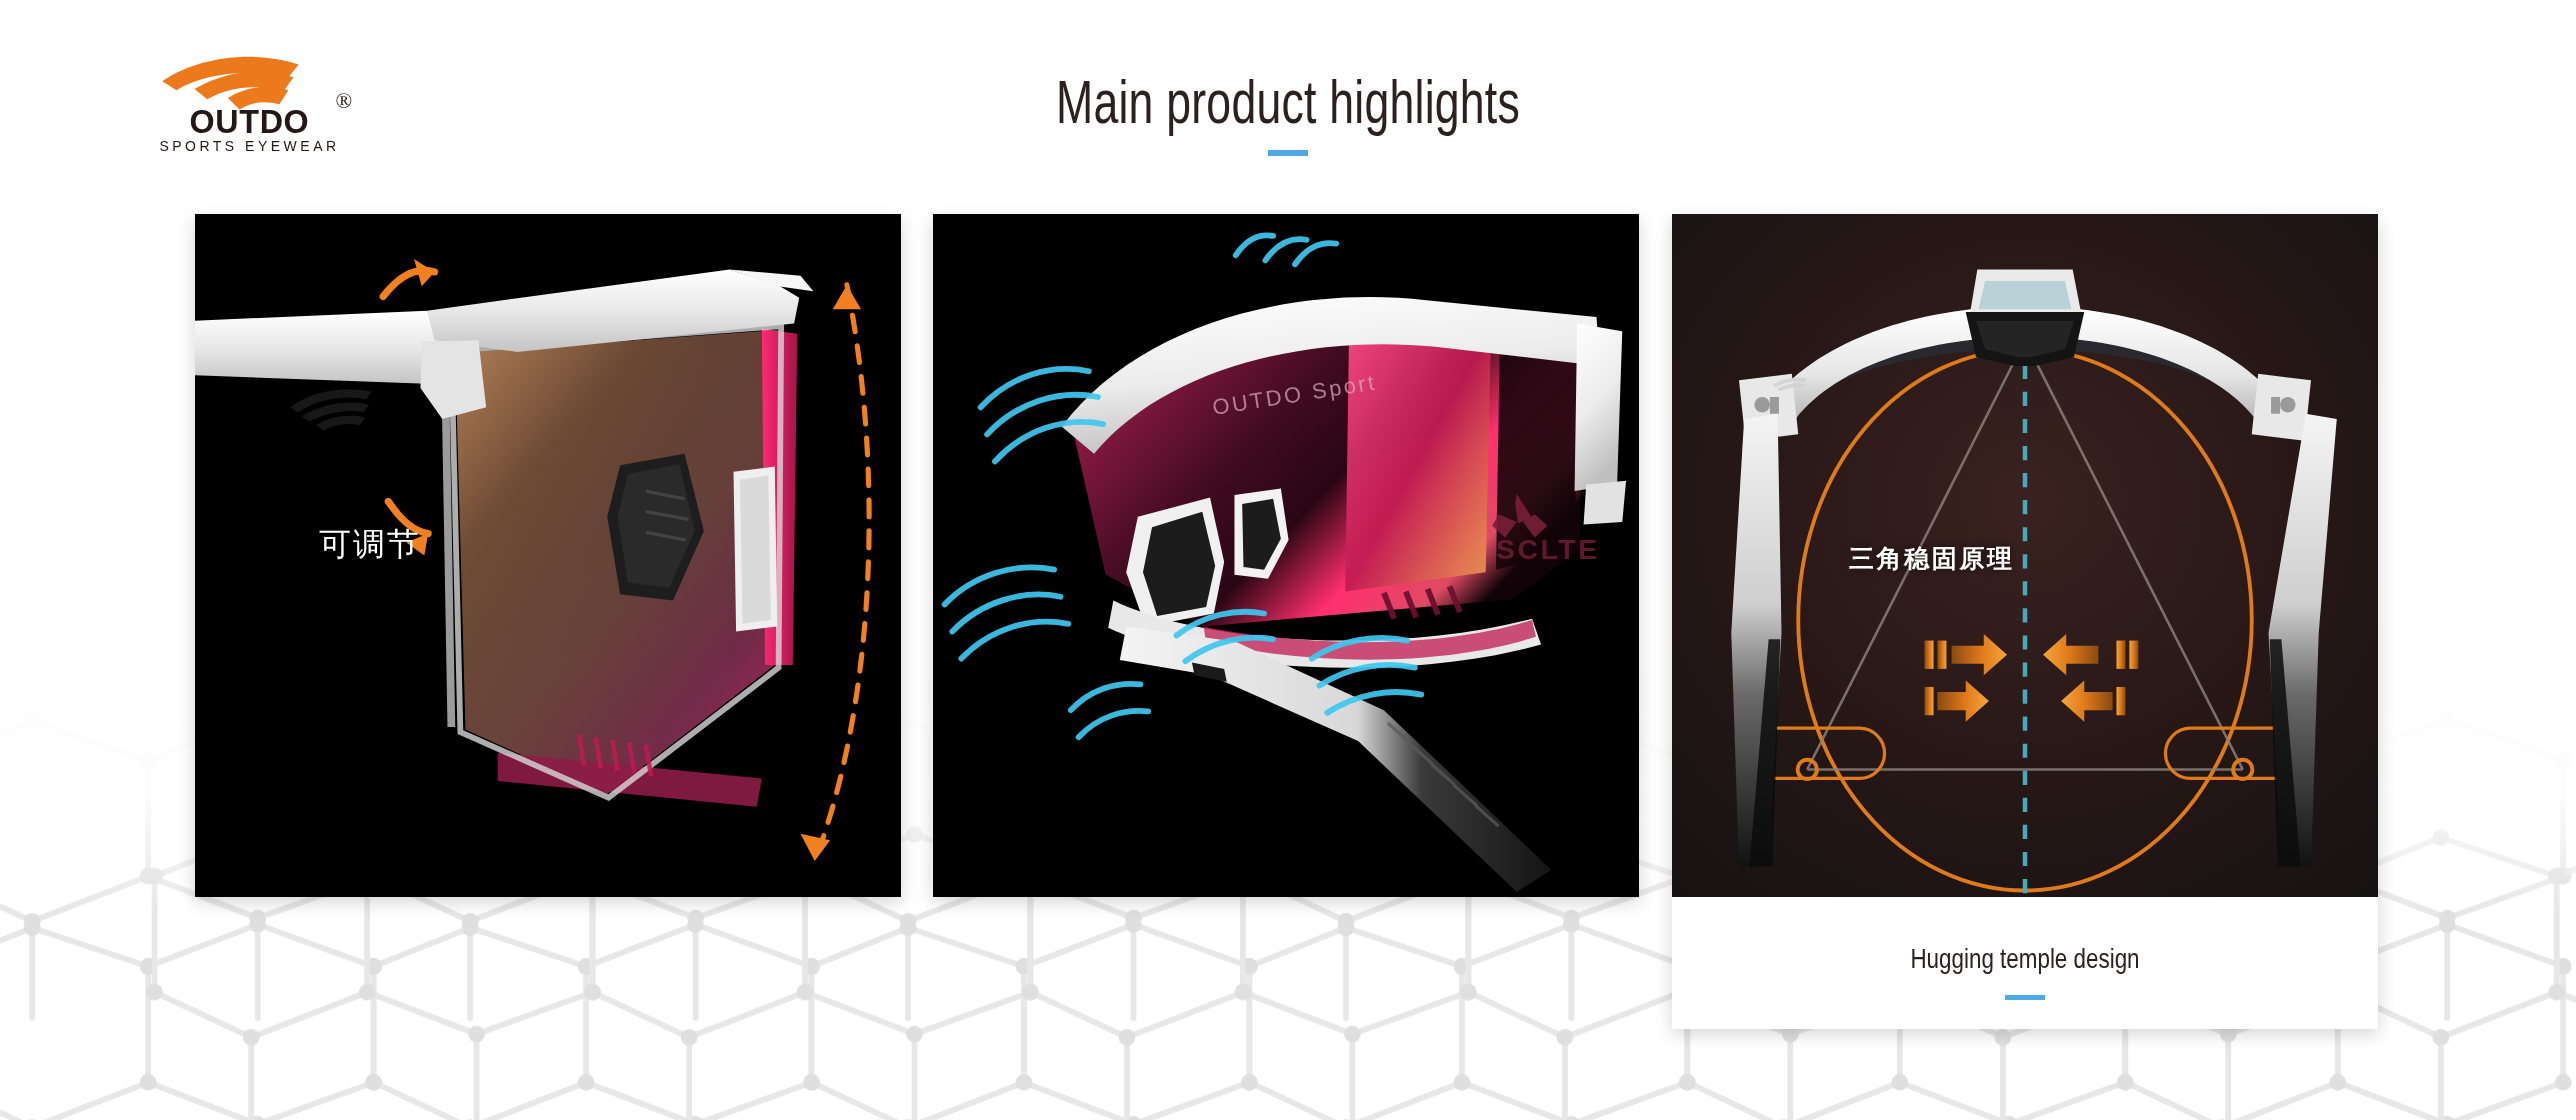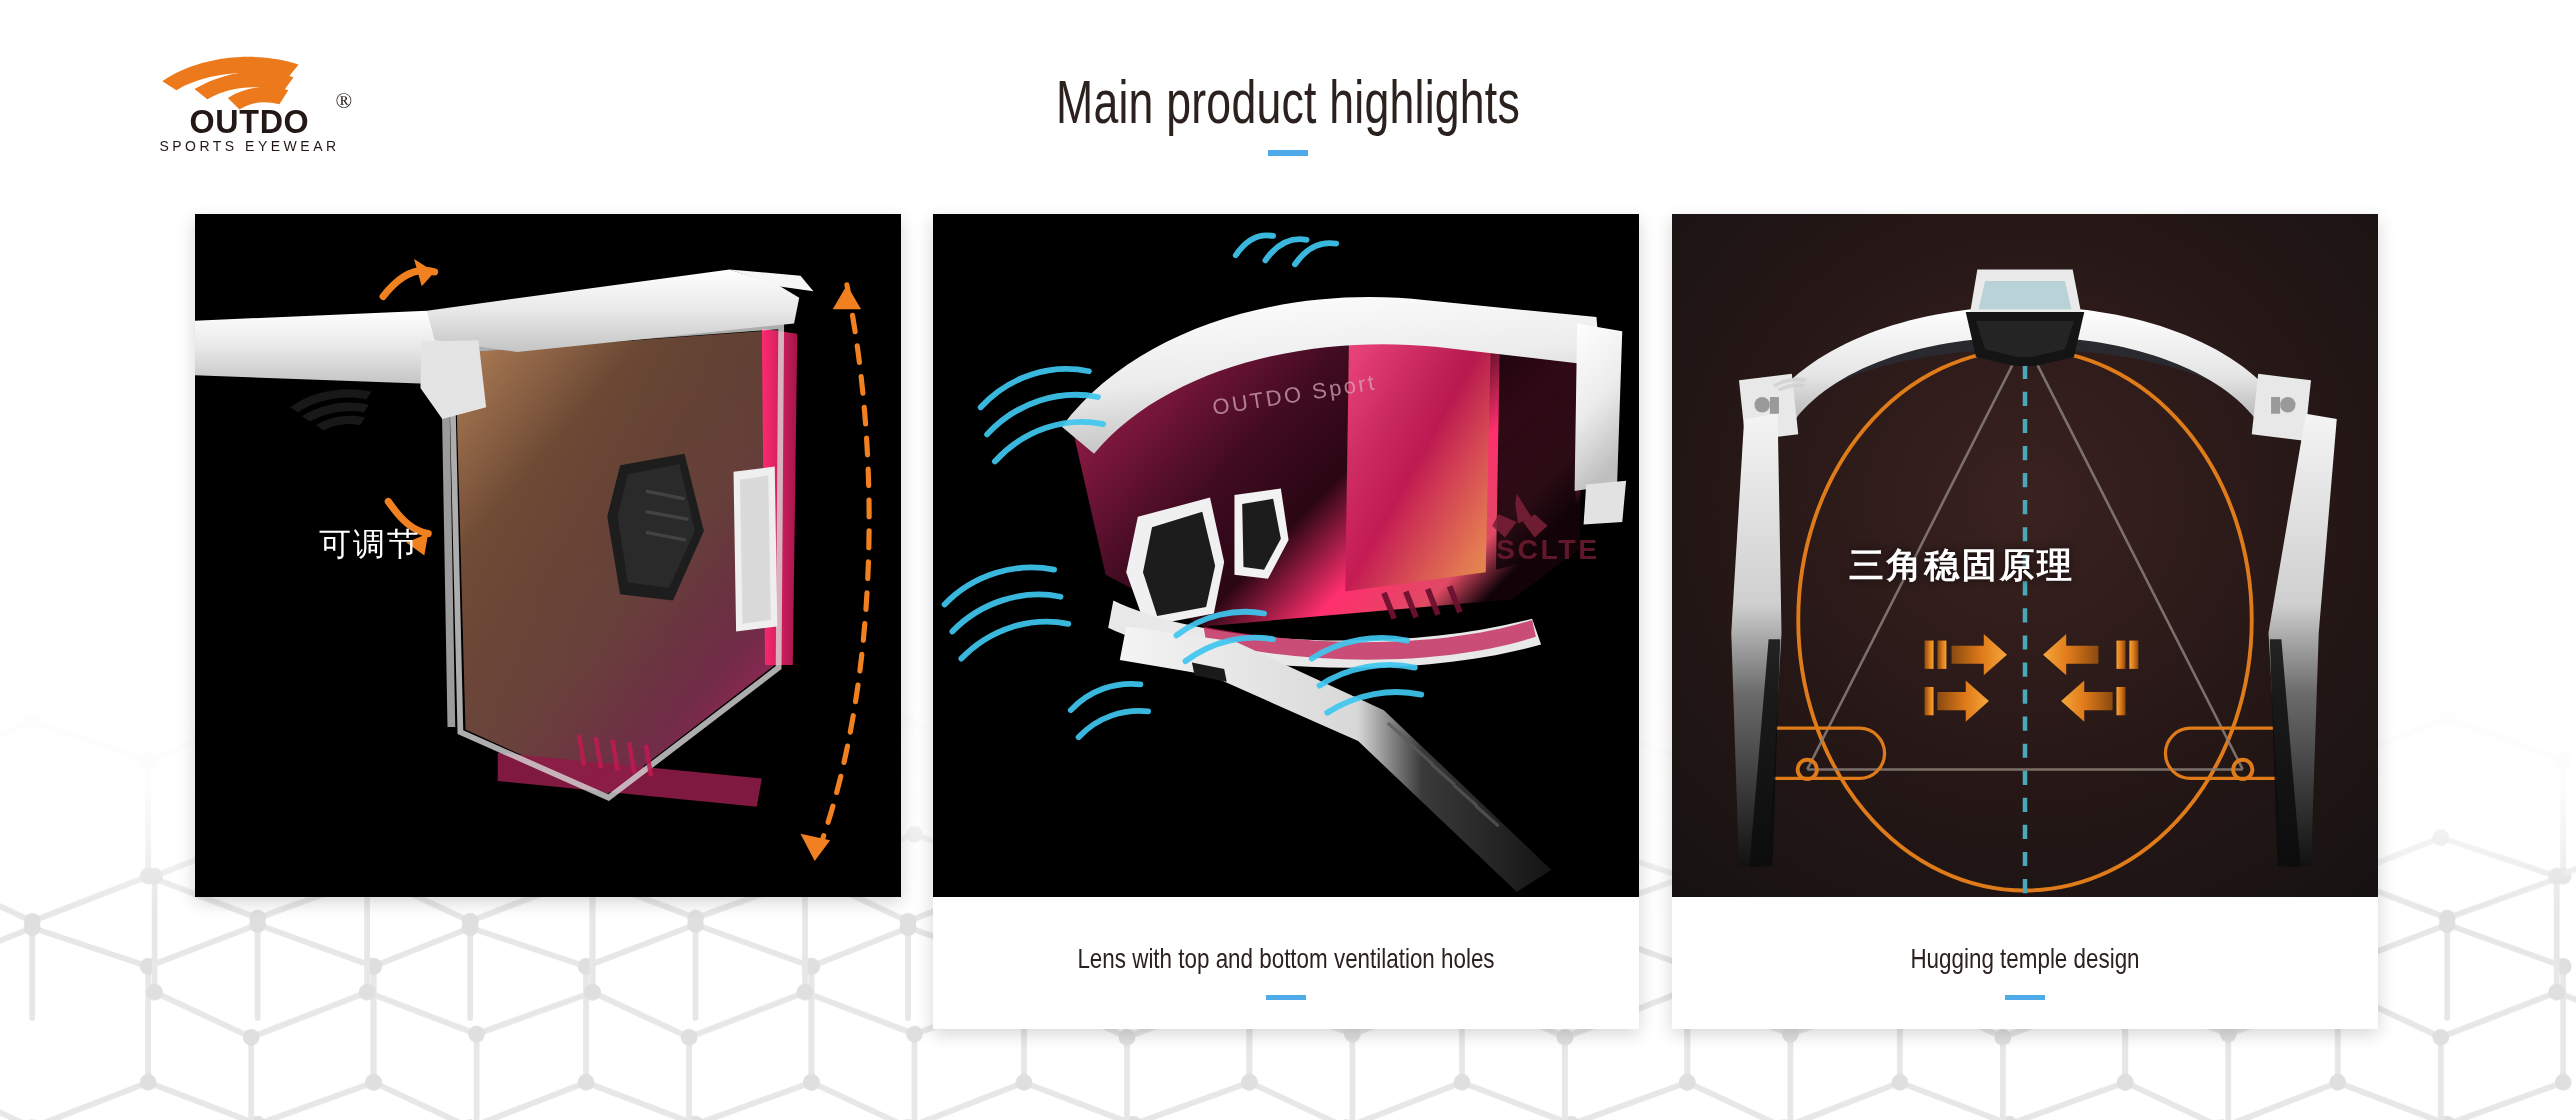--- a/index.html
+++ b/index.html
@@ -163,21 +163,21 @@
   #label-adjustable {
     left: 124px;
     top: 309px;
     font-size: 32px;
     letter-spacing: 1.9px;
     font-weight: 400;
   }
   #label-triangle {
     left: 177px;
     top: 328px;
-    font-size: 35px;
+    font-size: 25px;
     letter-spacing: 2.6px;
     font-weight: 700;
     text-shadow: 0 0 9px rgba(0,0,0,0.65);
   }
 </style>
 </head>
 <body>
 
 <svg id="bg-mesh" viewBox="0 0 4000 1740" preserveAspectRatio="none">
   <defs>
@@ -443,24 +443,20 @@
           <path d="M588 690 C634 660 690 652 736 662"></path>
           <path d="M600 732 C646 702 702 694 748 704"></path>
           <path d="M612 774 C658 744 712 736 758 746"></path>
 
           <path d="M214 770 C244 738 284 726 322 730"></path>
           <path d="M226 812 C256 780 296 768 334 772"></path>
         </g>
       </svg>
     </div>
 
-    <div class="card-caption">
-      <div class="caption-text cap-one-line">Lens with top and bottom ventilation holes</div>
-      <div class="caption-accent acc-one-line"></div>
-    </div>
   </div>
 
   <div class="card" id="card-2">
     <div class="card-media">
       <svg viewBox="0 0 1096 1060" preserveAspectRatio="none">
         <defs>
           <radialGradient id="c3bg" cx="0.5" cy="0.42" r="0.78">
             <stop offset="0" stop-color="#3a2220"></stop>
             <stop offset="0.55" stop-color="#251716"></stop>
             <stop offset="1" stop-color="#161212"></stop>

